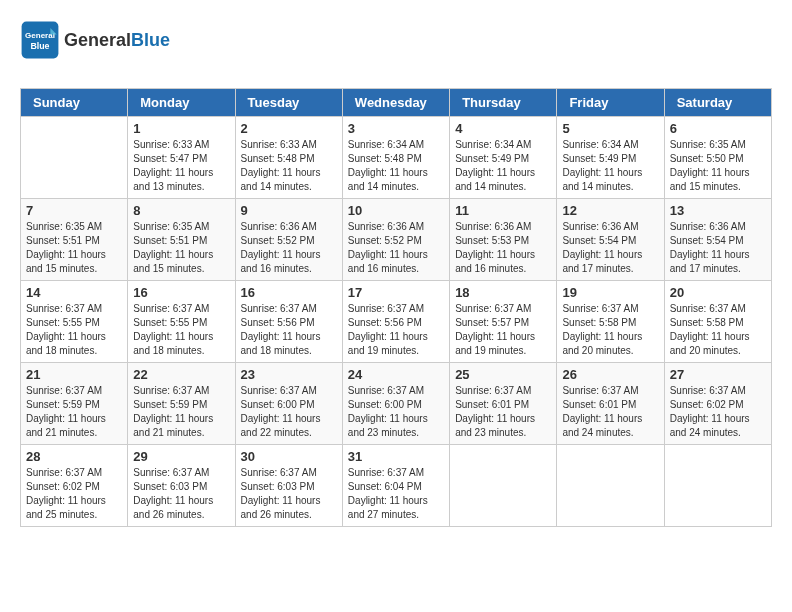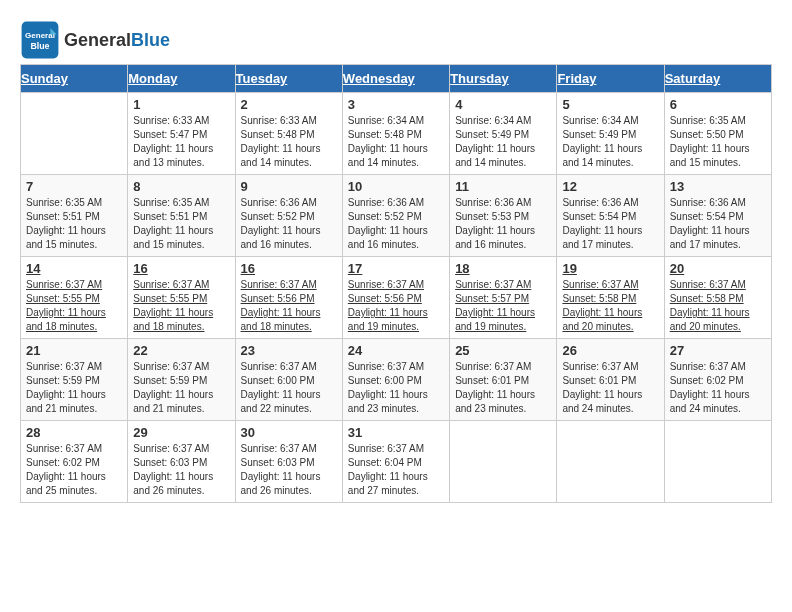--- a/index.html
+++ b/index.html
@@ -7,21 +7,21 @@
       font-family: Arial, sans-serif;
       background: #fff;
       width: 792px;
       min-height: 612px;
       padding: 20px;
     }
     .header {
       display: flex;
       justify-content: space-between;
       align-items: center;
-      margin-bottom: 4px;
+      margin-bottom: 28px;
     }
     .logo {
       display: flex;
       align-items: center;
       font-size: 18px;
       font-weight: bold;
     }
     .logo-general {
       color: #333;
     }
@@ -47,25 +47,24 @@
     }
     table {
       width: 100%;
       border-collapse: collapse;
       font-size: 11px;
     }
     .day-header {
       background-color: #2b6cb0;
       color: #fff;
       text-align: left;
-      padding: 6px 0;
+      padding: 6px 12px;
       font-size: 13px;
       font-weight: bold;
       border: 1px solid #ccc;
-      text-decoration: underline;
     }
     td {
       border: 1px solid #ccc;
       vertical-align: top;
       padding: 4px 5px;
       width: 107px;
       min-height: 80px;
       color: #333;
     }
     .day-number {
@@ -80,21 +79,21 @@
     }
     tr:nth-child(even) td {
       background-color: #f9f9f9;
     }
     tr:nth-child(odd) td {
       background-color: #fff;
     }
     
     .cal-row-1 td { background-color: #fff; }
     .cal-row-2 td { background-color: #f0f4f8; }
-    .cal-row-3 td { background-color: #fff; text-decoration: underline; }
+    .cal-row-3 td { background-color: #fff; }
     .cal-row-4 td { background-color: #f0f4f8; }
     .cal-row-5 td { background-color: #fff; margin-left: 12px; }
   </style>
 </head>
 <body>
 
 <div class="header">
   <div class="logo">
     <svg class="logo-icon" viewBox="0 0 50 50">
       <rect x="2" y="2" width="46" height="46" rx="6" fill="#1a6faf"></rect>

